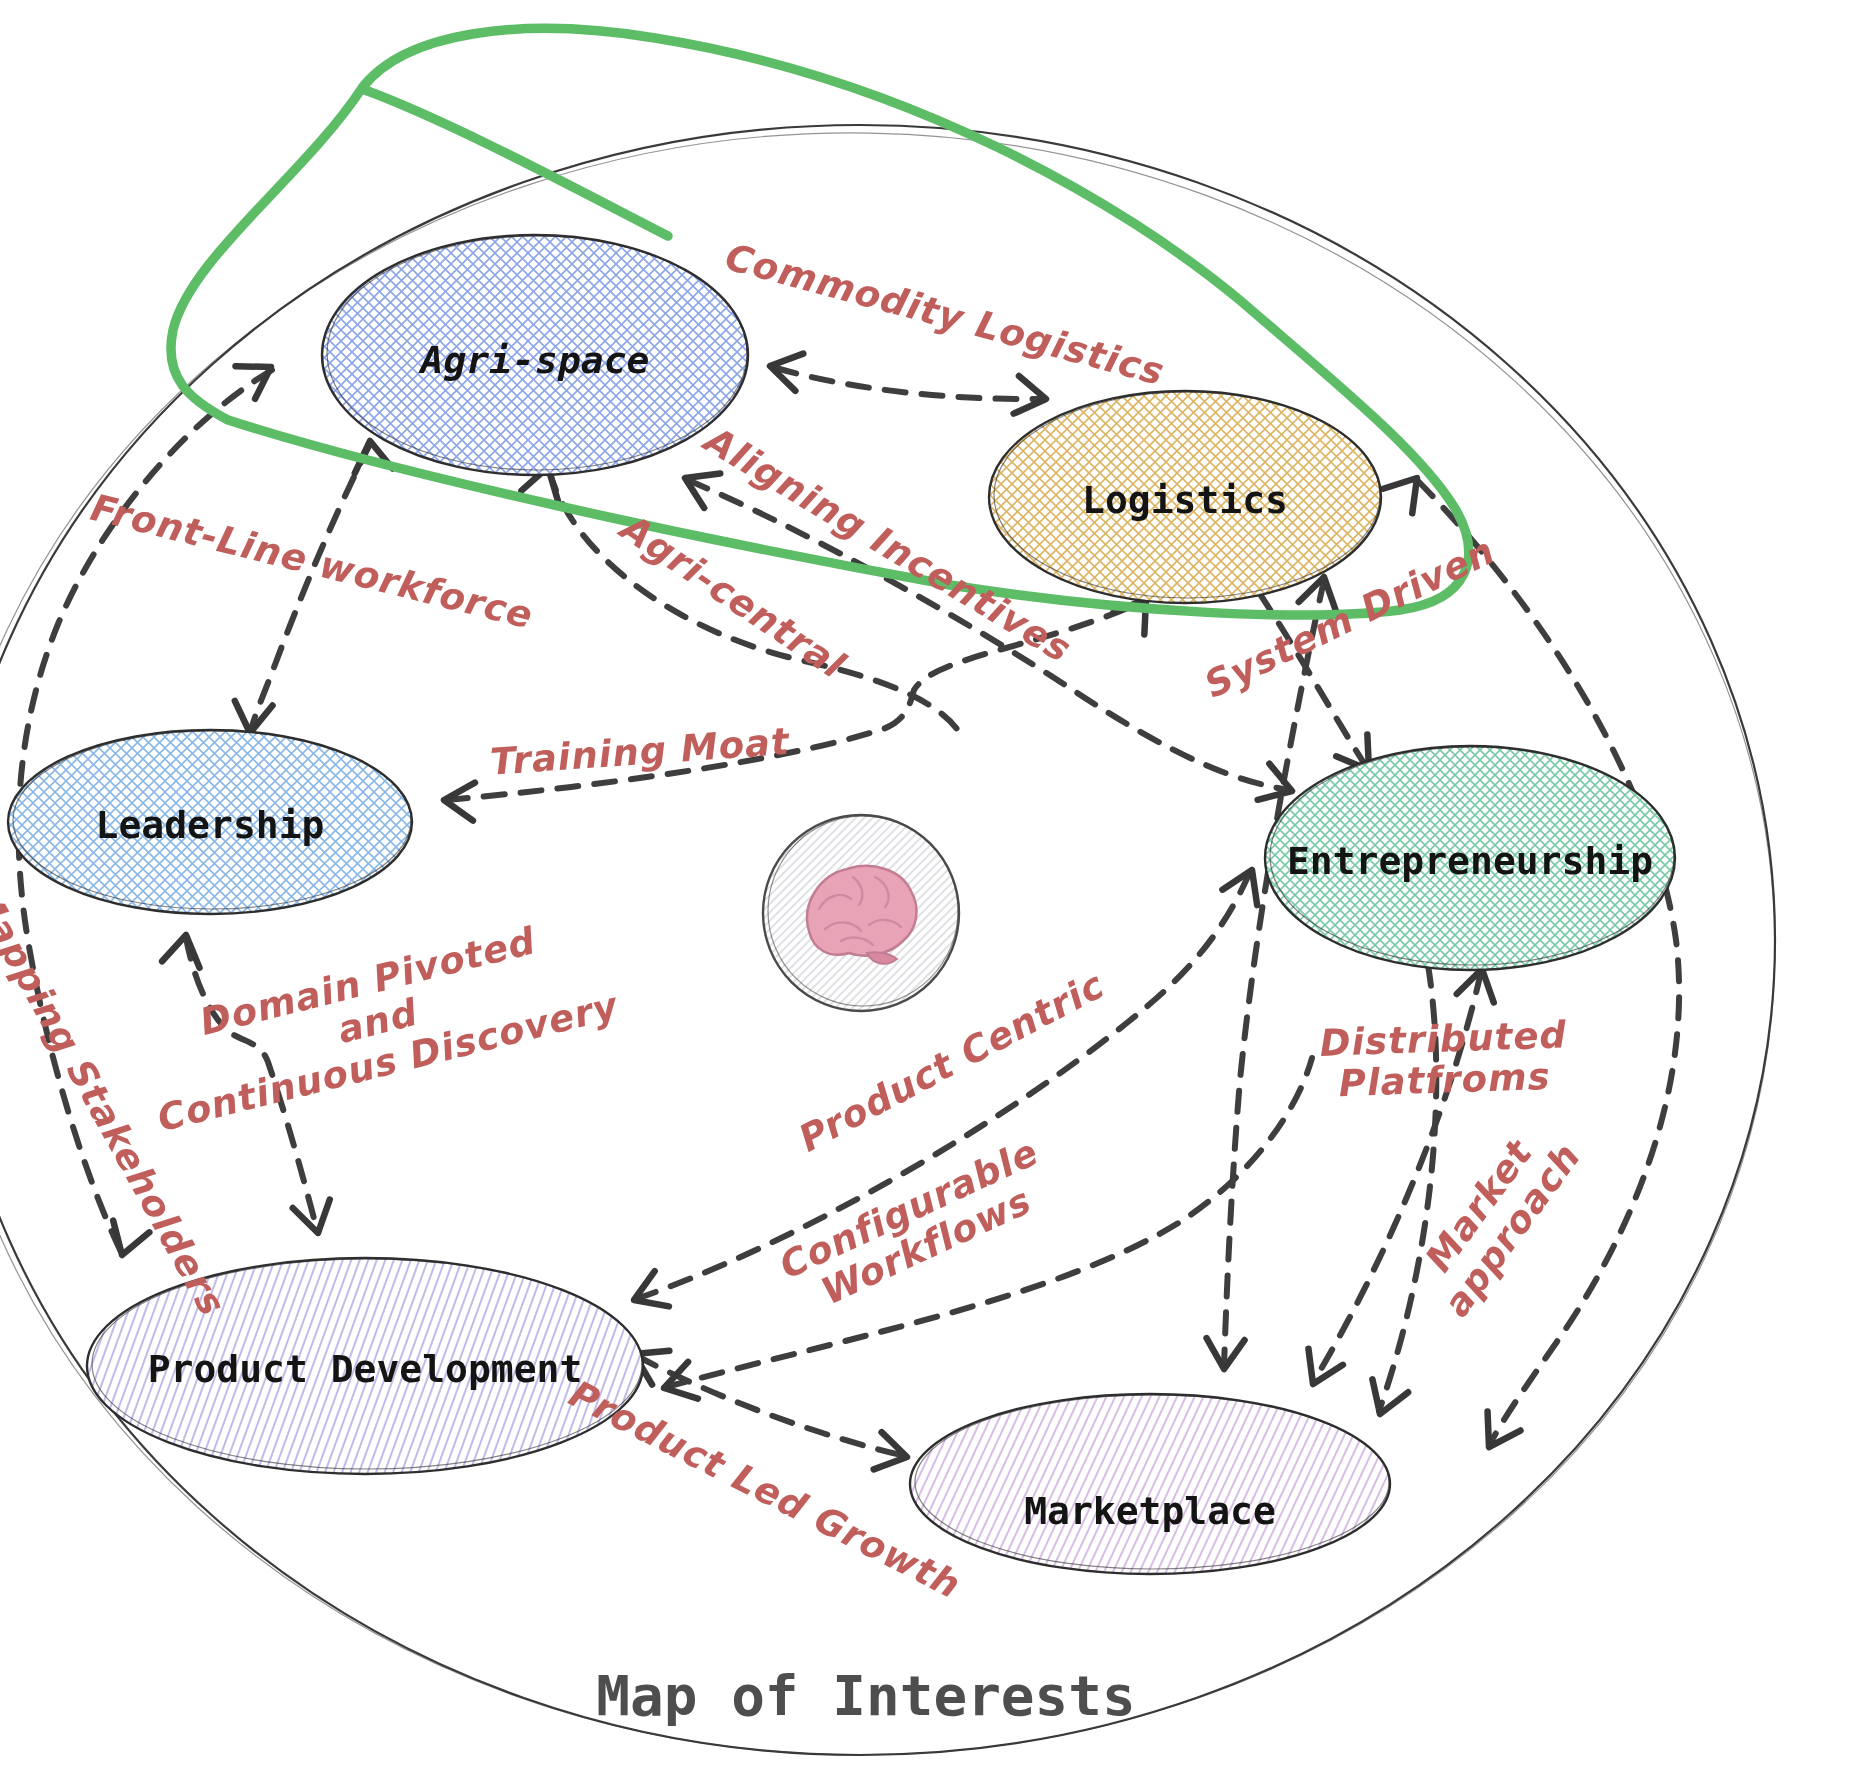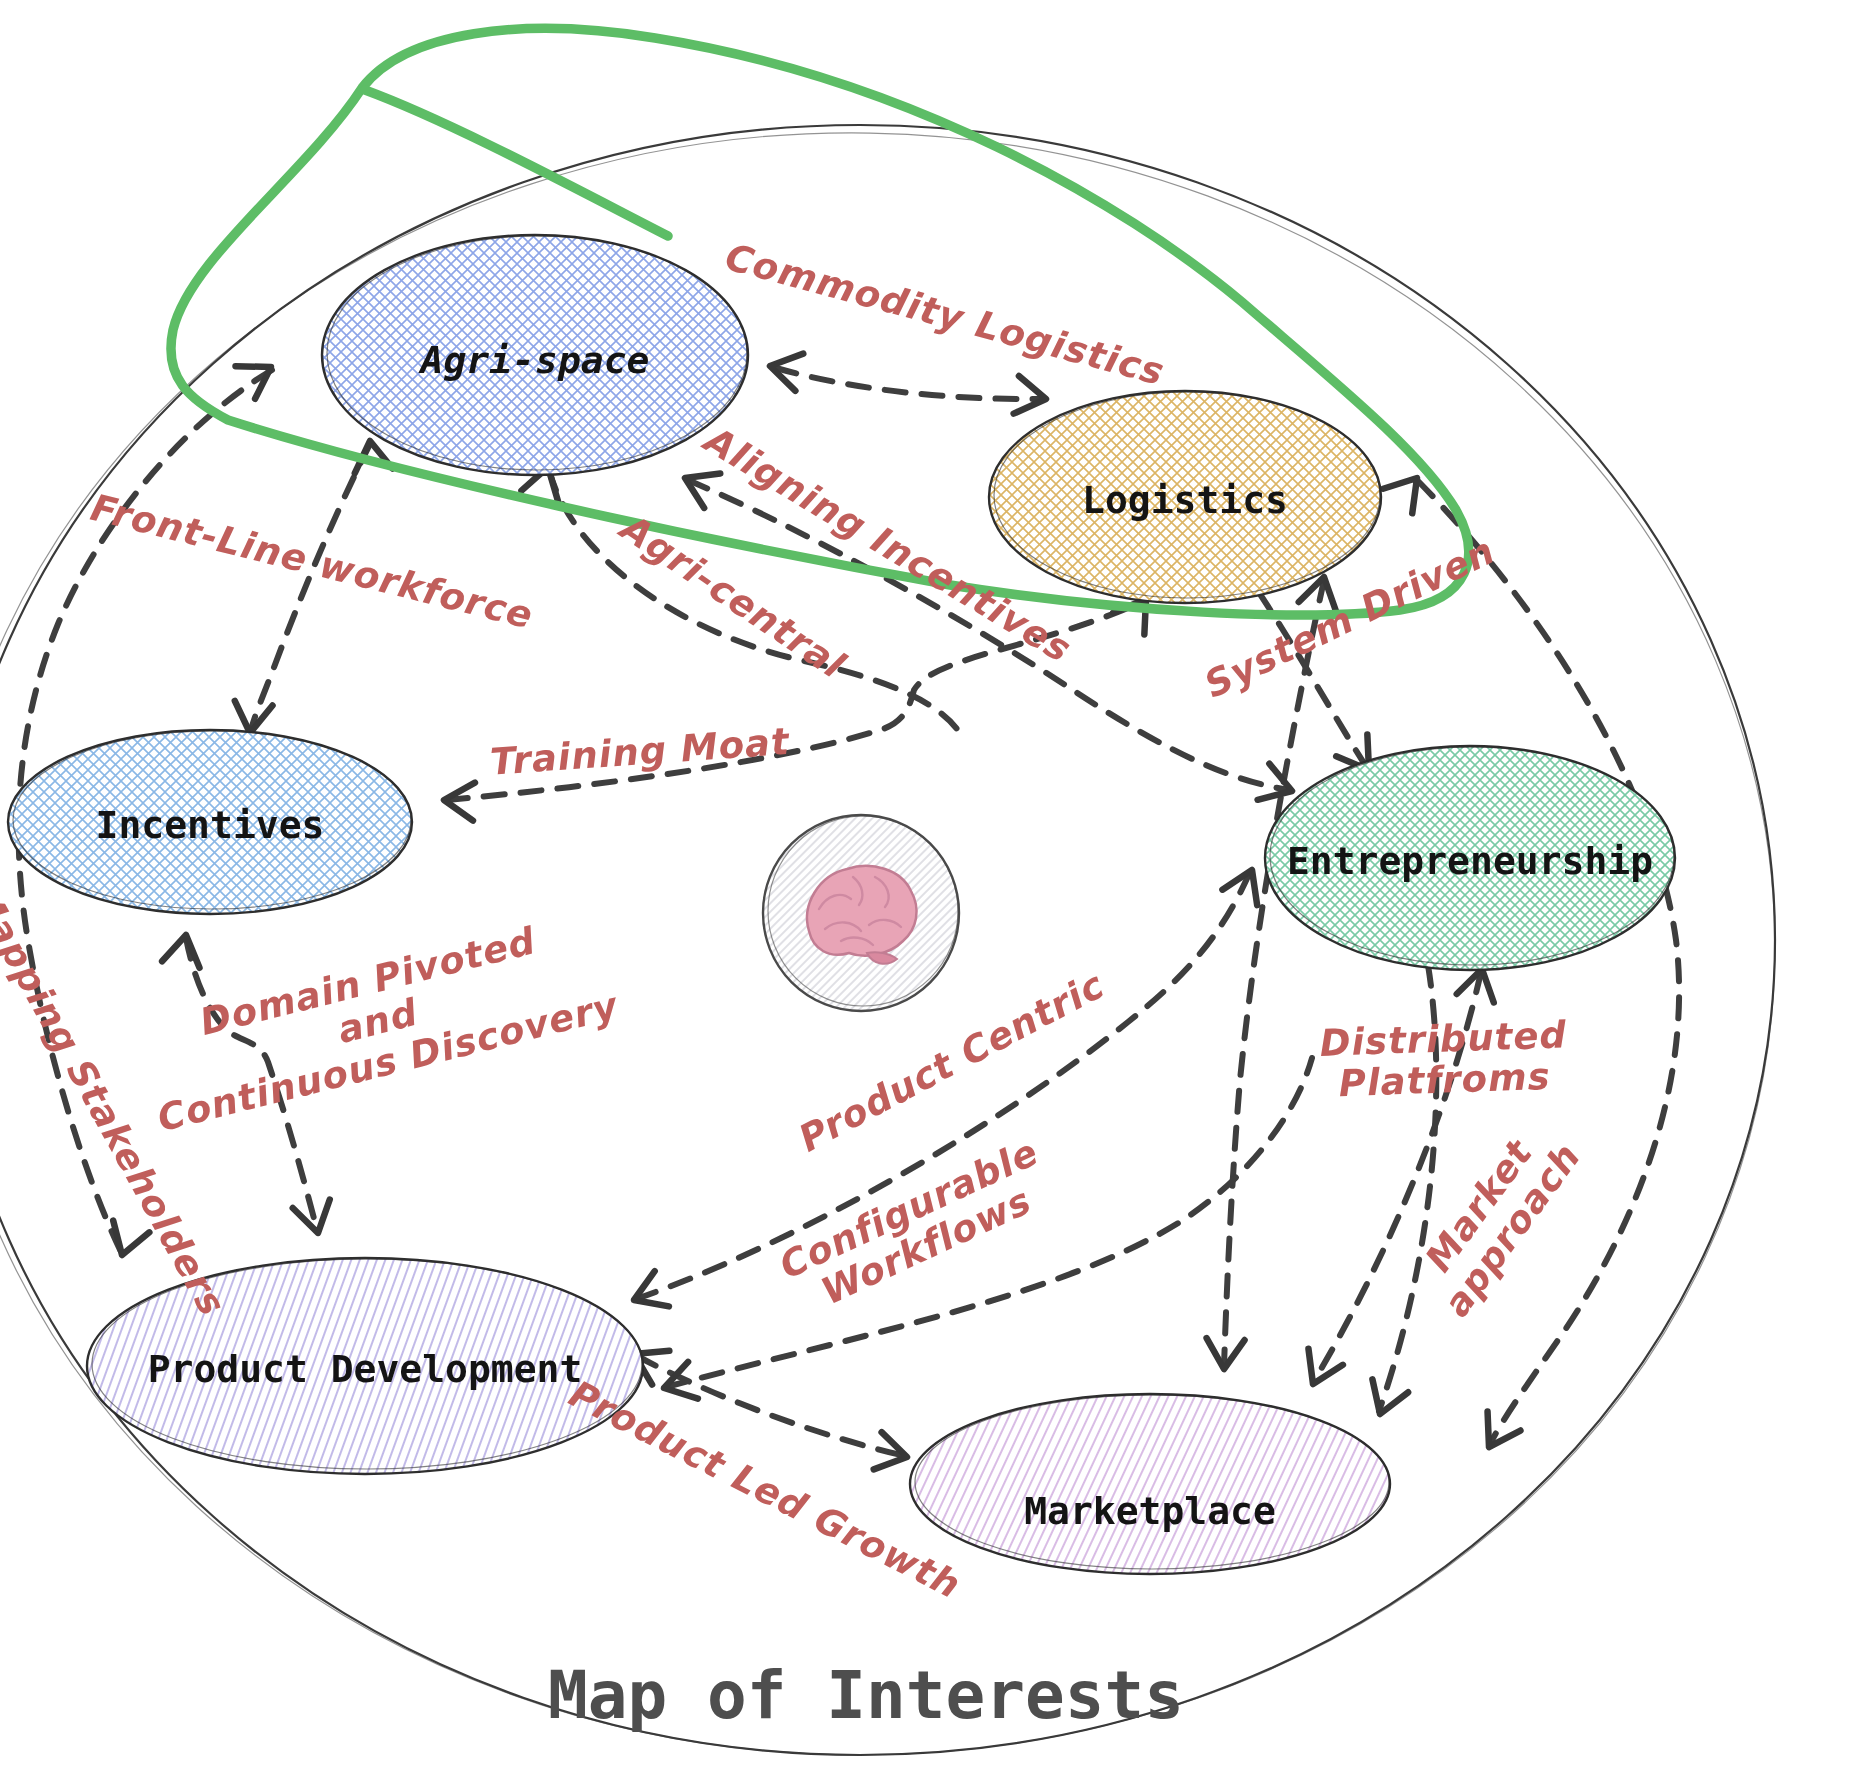--- a/index.html
+++ b/index.html
@@ -6,21 +6,21 @@
   #canvas{position:relative;width:1861px;height:1777px;background:#ffffff;overflow:hidden;
           font-family:"DejaVu Sans",sans-serif;}
   #scene{position:absolute;left:0;top:0;}
   .node-label{position:absolute;transform:translate(-50%,-50%);
     font-family:"DejaVu Sans Mono",monospace;font-size:38px;font-weight:600;color:#141414;
     white-space:nowrap;}
   .edge-label{position:absolute;font-family:"DejaVu Sans",sans-serif;font-style:italic;
     font-weight:700;font-size:37px;color:#c05e5b;white-space:pre-line;text-align:center;
     letter-spacing:1px;line-height:1.12;}
   .title{position:absolute;transform:translate(-50%,-50%);
-    font-family:"DejaVu Sans Mono",monospace;font-size:66px;font-weight:700;color:#4e4e4e;
+    font-family:"DejaVu Sans Mono",monospace;font-size:56px;font-weight:700;color:#4e4e4e;
     white-space:nowrap;}
 </style>
 </head>
 <body>
 
 <div id="canvas">
 <svg id="scene" width="1861" height="1777" viewBox="0 0 1861 1777">
   <defs>
     <pattern id="xh-blue" width="11" height="11" patternUnits="userSpaceOnUse">
       <path d="M0 0 L11 11 M11 0 L0 11" stroke="#8ea6e8" stroke-width="1.6"></path>
@@ -145,21 +145,21 @@
   </g>
 
   <g fill="none" stroke="#5dbd66" stroke-width="9.5" stroke-linecap="round">
     <path d="M 655 38 C 520 16, 405 32, 362 88 C 305 175, 190 258, 173 330 C 163 378, 190 400, 228 420 C 400 475, 700 540, 950 585 C 1120 612, 1305 622, 1400 610 C 1470 600, 1482 556, 1456 510 C 1420 450, 1332 380, 1242 302 C 1120 200, 905 78, 655 38 Z"></path>
     <path d="M 365 90 C 452 122, 582 192, 668 236"></path>
   </g>
 </svg>
 
   <div class="node-label" style="left:535px;top:360px;font-style:italic;">Agri-space</div>
   <div class="node-label" style="left:1185px;top:500px;">Logistics</div>
-  <div class="node-label" style="left:210px;top:825px;">Incentives</div>
+  <div class="node-label" style="left:210px;top:825px;">Leadership</div>
   <div class="node-label" style="left:1470px;top:861px;text-align:center;">Entrepreneurship</div>
   <div class="node-label" style="left:365px;top:1369px;text-align:center;">Product Development</div>
   <div class="node-label" style="left:1150px;top:1487px;margin-top:24px;">Marketplace</div>
 
   <div class="edge-label" style="left:945px;top:315px;transform:translate(-50%,-50%) rotate(15deg);">Commodity Logistics</div>
   <div class="edge-label" style="left:888px;top:545px;transform:translate(-50%,-50%) rotate(31deg);">Aligning Incentives</div>
   <div class="edge-label" style="left:312px;top:562px;transform:translate(-50%,-50%) rotate(14deg);">Front-Line workforce</div>
   <div class="edge-label" style="left:733px;top:597px;transform:translate(-50%,-50%) rotate(34deg);">Agri-central</div>
   <div class="edge-label" style="left:640px;top:752px;transform:translate(-50%,-50%) rotate(-4deg);">Training Moat</div>
   <div class="edge-label" style="left:1350px;top:618px;transform:translate(-50%,-50%) rotate(-26deg);">System Driven</div>

